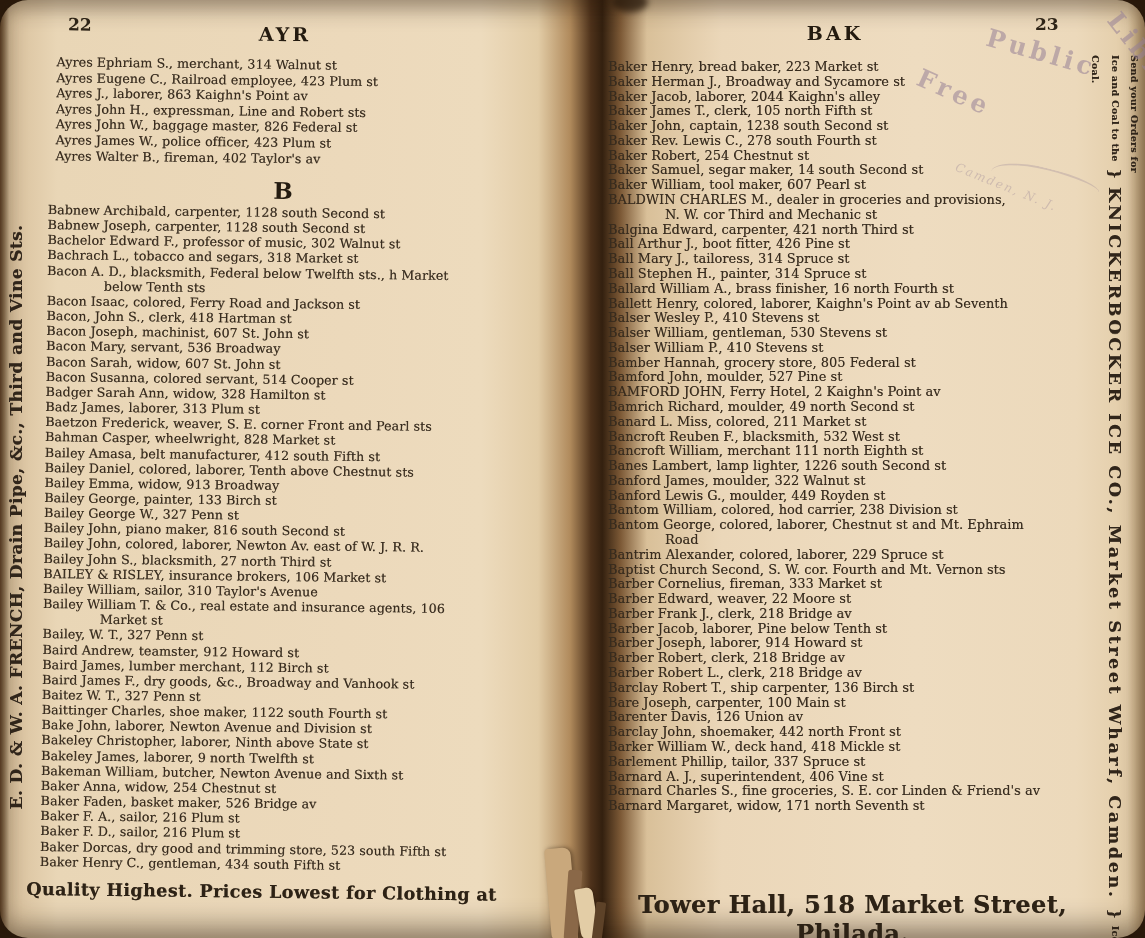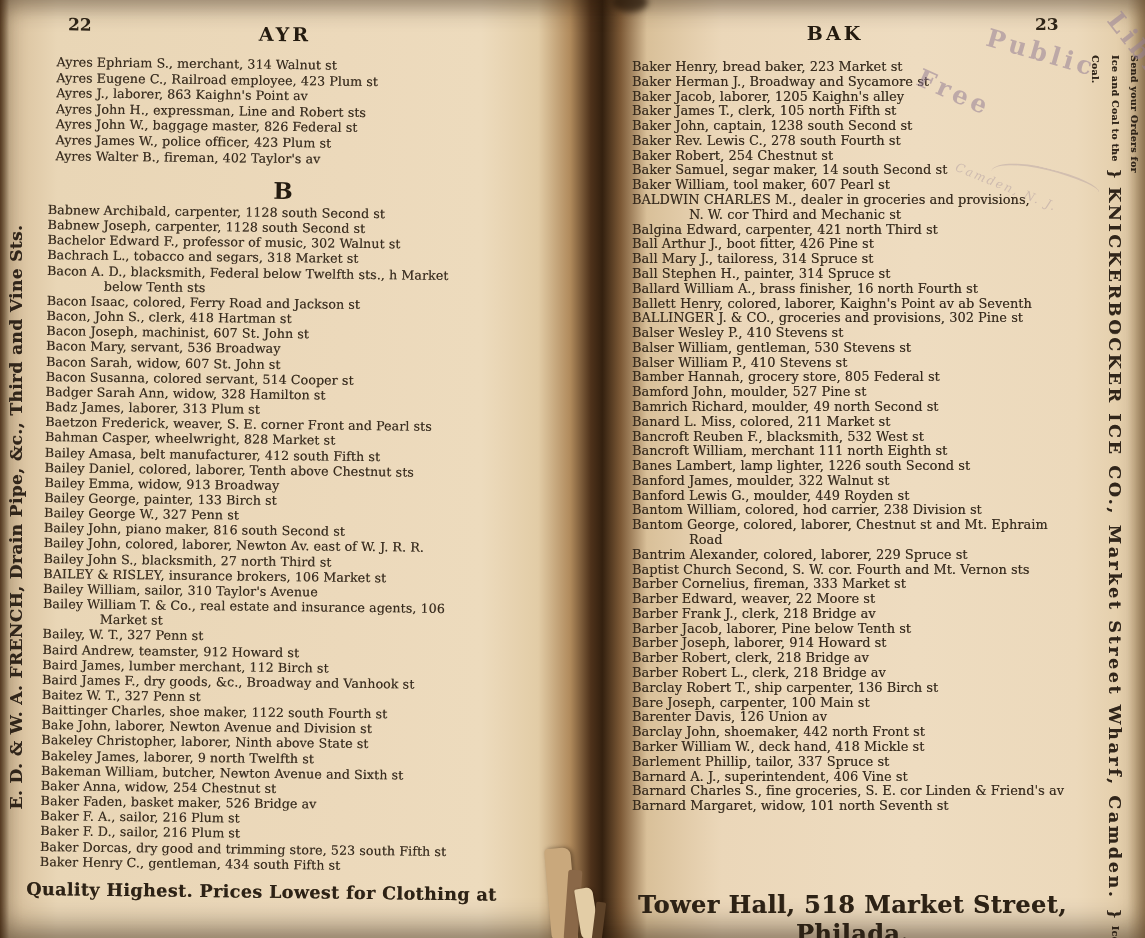--- a/index.html
+++ b/index.html
@@ -8,20 +8,21 @@
     background:#2a1a0c;
     font-family:"DejaVu Serif","Liberation Serif",serif;
   }
   .book{
     position:absolute;inset:0;
     background:linear-gradient(90deg,
       #6b4c2e 0%, #d8c09c 0.8%, #e9d6b6 5%, #ecd9bb 30%, #eddbbd 42%,
       #e2cca6 47%, #b08a5c 49.8%, #4e321b 51.6%, #33200f 52.6%,
       #7c5936 54.2%, #d9c099 56.5%, #ebd7b9 63%, #eedcc0 80%,
       #ecd9bb 94%, #e3cda9 98.5%, #c4a478 100%);
+    border-radius:28px;
   }
   .vignette{position:absolute;inset:0;pointer-events:none;
     box-shadow:inset 0 10px 20px rgba(43,26,11,.35), inset 0 -12px 26px rgba(43,26,11,.45);}
   .smudge{position:absolute;left:612px;top:-8px;width:36px;height:20px;border-radius:50%;
     background:rgba(40,25,12,.75);filter:blur(3px);}
 
   
   .lp-inner{position:absolute;left:0;top:0;width:570px;height:938px;
     transform:rotate(0.7deg);transform-origin:40px 30px;color:#352a1d;}
   .page-num{position:absolute;font-weight:700;font-size:17px;color:#2e2417;}
@@ -45,21 +46,21 @@
   
   .lm-advert{position:absolute;left:6px;top:888px;width:742px;text-align:center;
     transform:rotate(-90deg);transform-origin:0 0;
     font-weight:700;font-size:17px;letter-spacing:.4px;color:#30251a;
     text-shadow:.3px 0 0 rgba(48,37,26,.6);white-space:nowrap;}
 
   
   .rp-inner{position:absolute;left:580px;top:0;width:545px;height:938px;color:#352a1d;}
   .rp-header{top:22px;left:10px;width:490px;}
   .rp-num{left:455px;top:14px;}
-  .rp-list{left:28px;top:60px;width:478px;margin-left:24px;}
+  .rp-list{left:28px;top:60px;width:478px;}
   .rp-list .entry{font-size:12.8px;line-height:14.78px;}
   .rp-footer{top:890px;left:0px;width:545px;font-size:24px;}
 
   
   .rm-advert{position:absolute;left:1098px;top:55px;width:46px;height:868px;
     writing-mode:vertical-rl;color:#30251a;white-space:nowrap;
     text-shadow:.3px 0 0 rgba(48,37,26,.5);}
   .m-small{font-weight:700;font-size:9.5px;line-height:11.5px;letter-spacing:.3px;}
   .m-brace{font-weight:700;font-size:15px;margin:2px 0;}
   .m-main{font-weight:700;font-size:17.5px;letter-spacing:2.6px;margin:2px 0;}
@@ -161,41 +162,41 @@
 
   <div class="lm-advert">E. D. &amp; W. A. FRENCH, Drain Pipe, &amp;c., Third and Vine Sts.</div>
 
   <div class="rp-inner">
     <div class="page-header rp-header">BAK</div>
     <div class="page-num rp-num">23</div>
 
     <div class="list rp-list">
         <div class="entry">Baker Henry, bread baker, 223 Market st</div>
         <div class="entry">Baker Herman J., Broadway and Sycamore st</div>
-        <div class="entry">Baker Jacob, laborer, 1205 Kaighn's alley</div>
+        <div class="entry">Baker Jacob, laborer, 2044 Kaighn's alley</div>
         <div class="entry">Baker James T., clerk, 105 north Fifth st</div>
         <div class="entry">Baker John, captain, 1238 south Second st</div>
         <div class="entry">Baker Rev. Lewis C., 278 south Fourth st</div>
         <div class="entry">Baker Robert, 254 Chestnut st</div>
         <div class="entry">Baker Samuel, segar maker, 14 south Second st</div>
         <div class="entry">Baker William, tool maker, 607 Pearl st</div>
         <div class="entry">BALDWIN CHARLES M., dealer in groceries and provisions,</div>
         <div class="entry cont">N. W. cor Third and Mechanic st</div>
         <div class="entry">Balgina Edward, carpenter, 421 north Third st</div>
         <div class="entry">Ball Arthur J., boot fitter, 426 Pine st</div>
         <div class="entry">Ball Mary J., tailoress, 314 Spruce st</div>
         <div class="entry">Ball Stephen H., painter, 314 Spruce st</div>
         <div class="entry">Ballard William A., brass finisher, 16 north Fourth st</div>
         <div class="entry">Ballett Henry, colored, laborer, Kaighn's Point av ab Seventh</div>
-        <div class="entry">BALLINGER J. &amp; CO., groceries and provisions, 302 Pine st</div>
         <div class="entry">Balser Wesley P., 410 Stevens st</div>
         <div class="entry">Balser William, gentleman, 530 Stevens st</div>
         <div class="entry">Balser William P., 410 Stevens st</div>
         <div class="entry">Bamber Hannah, grocery store, 805 Federal st</div>
         <div class="entry">Bamford John, moulder, 527 Pine st</div>
+        <div class="entry">BAMFORD JOHN, Ferry Hotel, 2 Kaighn's Point av</div>
         <div class="entry">Bamrich Richard, moulder, 49 north Second st</div>
         <div class="entry">Banard L. Miss, colored, 211 Market st</div>
         <div class="entry">Bancroft Reuben F., blacksmith, 532 West st</div>
         <div class="entry">Bancroft William, merchant 111 north Eighth st</div>
         <div class="entry">Banes Lambert, lamp lighter, 1226 south Second st</div>
         <div class="entry">Banford James, moulder, 322 Walnut st</div>
         <div class="entry">Banford Lewis G., moulder, 449 Royden st</div>
         <div class="entry">Bantom William, colored, hod carrier, 238 Division st</div>
         <div class="entry">Bantom George, colored, laborer, Chestnut st and Mt. Ephraim</div>
         <div class="entry cont">Road</div>
@@ -209,21 +210,21 @@
         <div class="entry">Barber Robert, clerk, 218 Bridge av</div>
         <div class="entry">Barber Robert L., clerk, 218 Bridge av</div>
         <div class="entry">Barclay Robert T., ship carpenter, 136 Birch st</div>
         <div class="entry">Bare Joseph, carpenter, 100 Main st</div>
         <div class="entry">Barenter Davis, 126 Union av</div>
         <div class="entry">Barclay John, shoemaker, 442 north Front st</div>
         <div class="entry">Barker William W., deck hand, 418 Mickle st</div>
         <div class="entry">Barlement Phillip, tailor, 337 Spruce st</div>
         <div class="entry">Barnard A. J., superintendent, 406 Vine st</div>
         <div class="entry">Barnard Charles S., fine groceries, S. E. cor Linden &amp; Friend's av</div>
-        <div class="entry">Barnard Margaret, widow, 101 north Seventh st</div>
+        <div class="entry">Barnard Margaret, widow, 171 north Seventh st</div>
       </div>
 
     <div class="advert-footer rp-footer">Tower Hall, 518 Market Street, Philada.</div>
   </div>
 
   <div class="rm-advert">
     <span class="m-small"><span>Send your Orders for</span><br><span>Ice and Coal to the</span></span>
     <span class="m-brace">}</span>
     <span class="m-main">KNICKERBOCKER ICE CO., Market Street Wharf, Camden.</span>
     <span class="m-brace">}</span>

